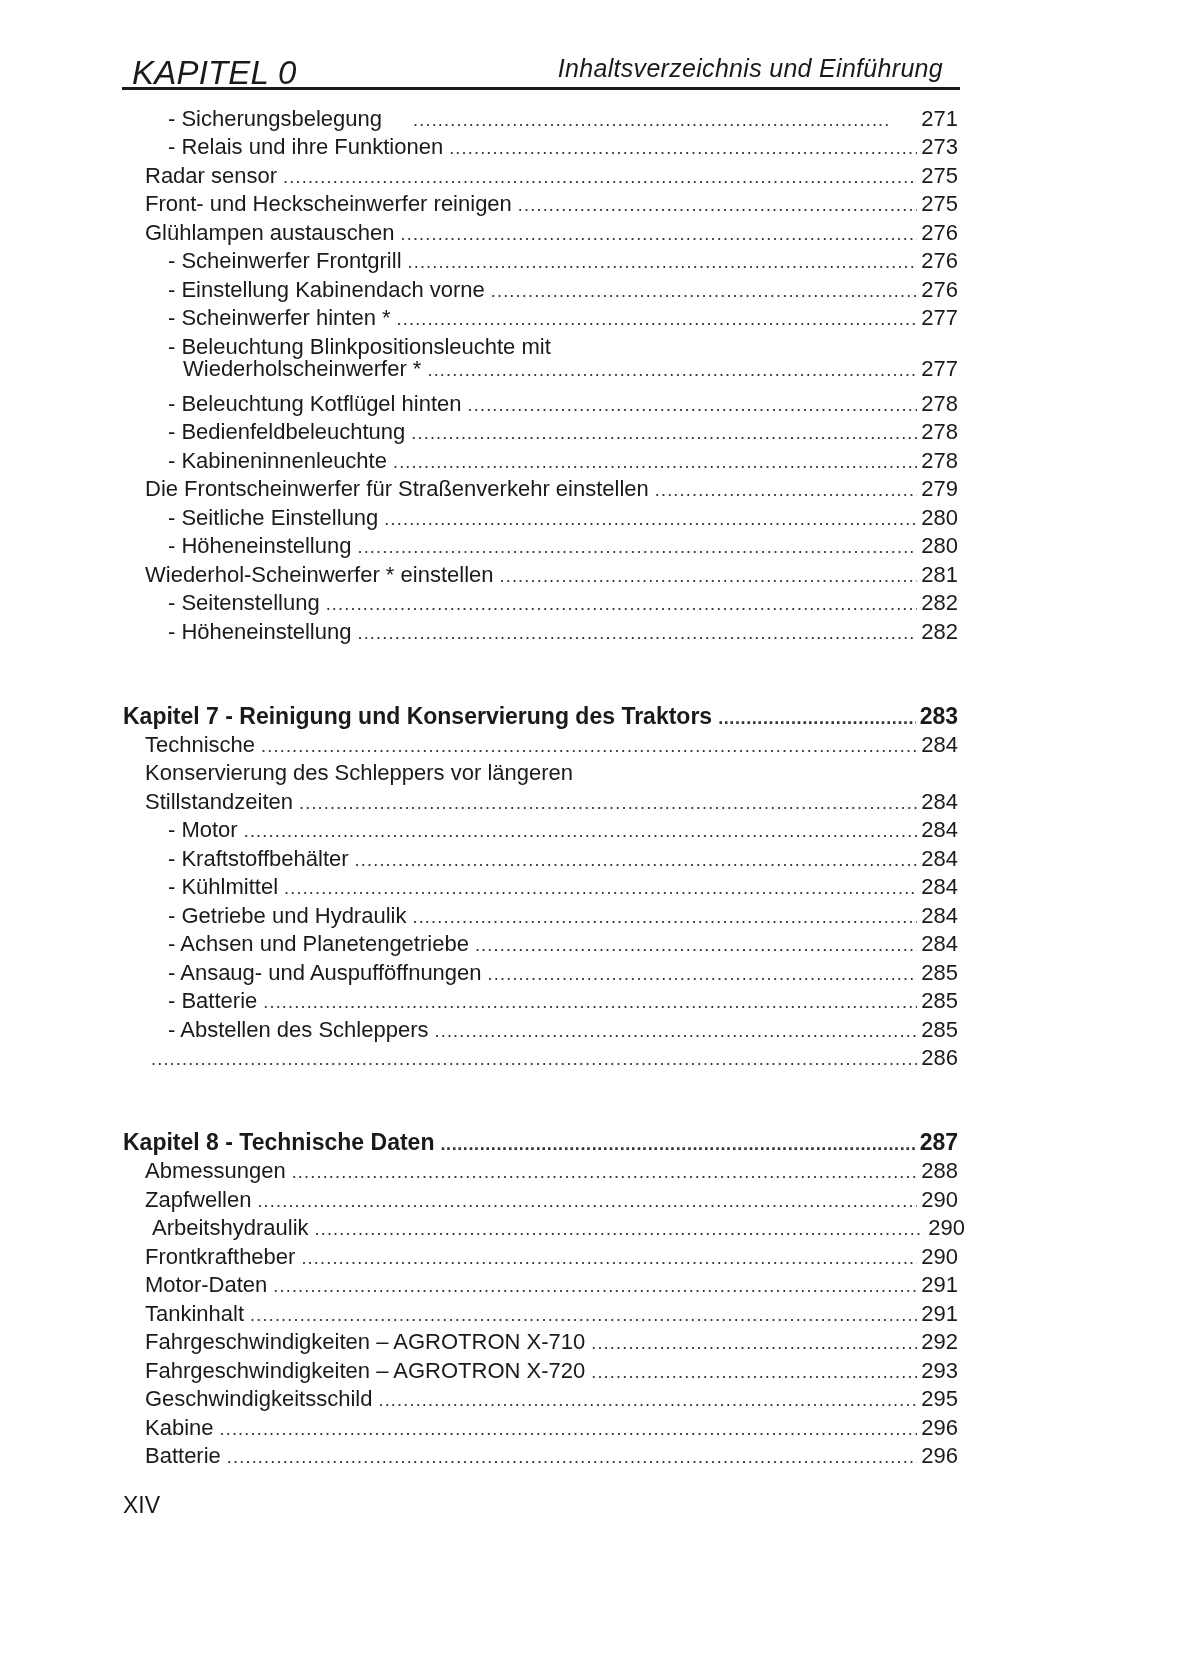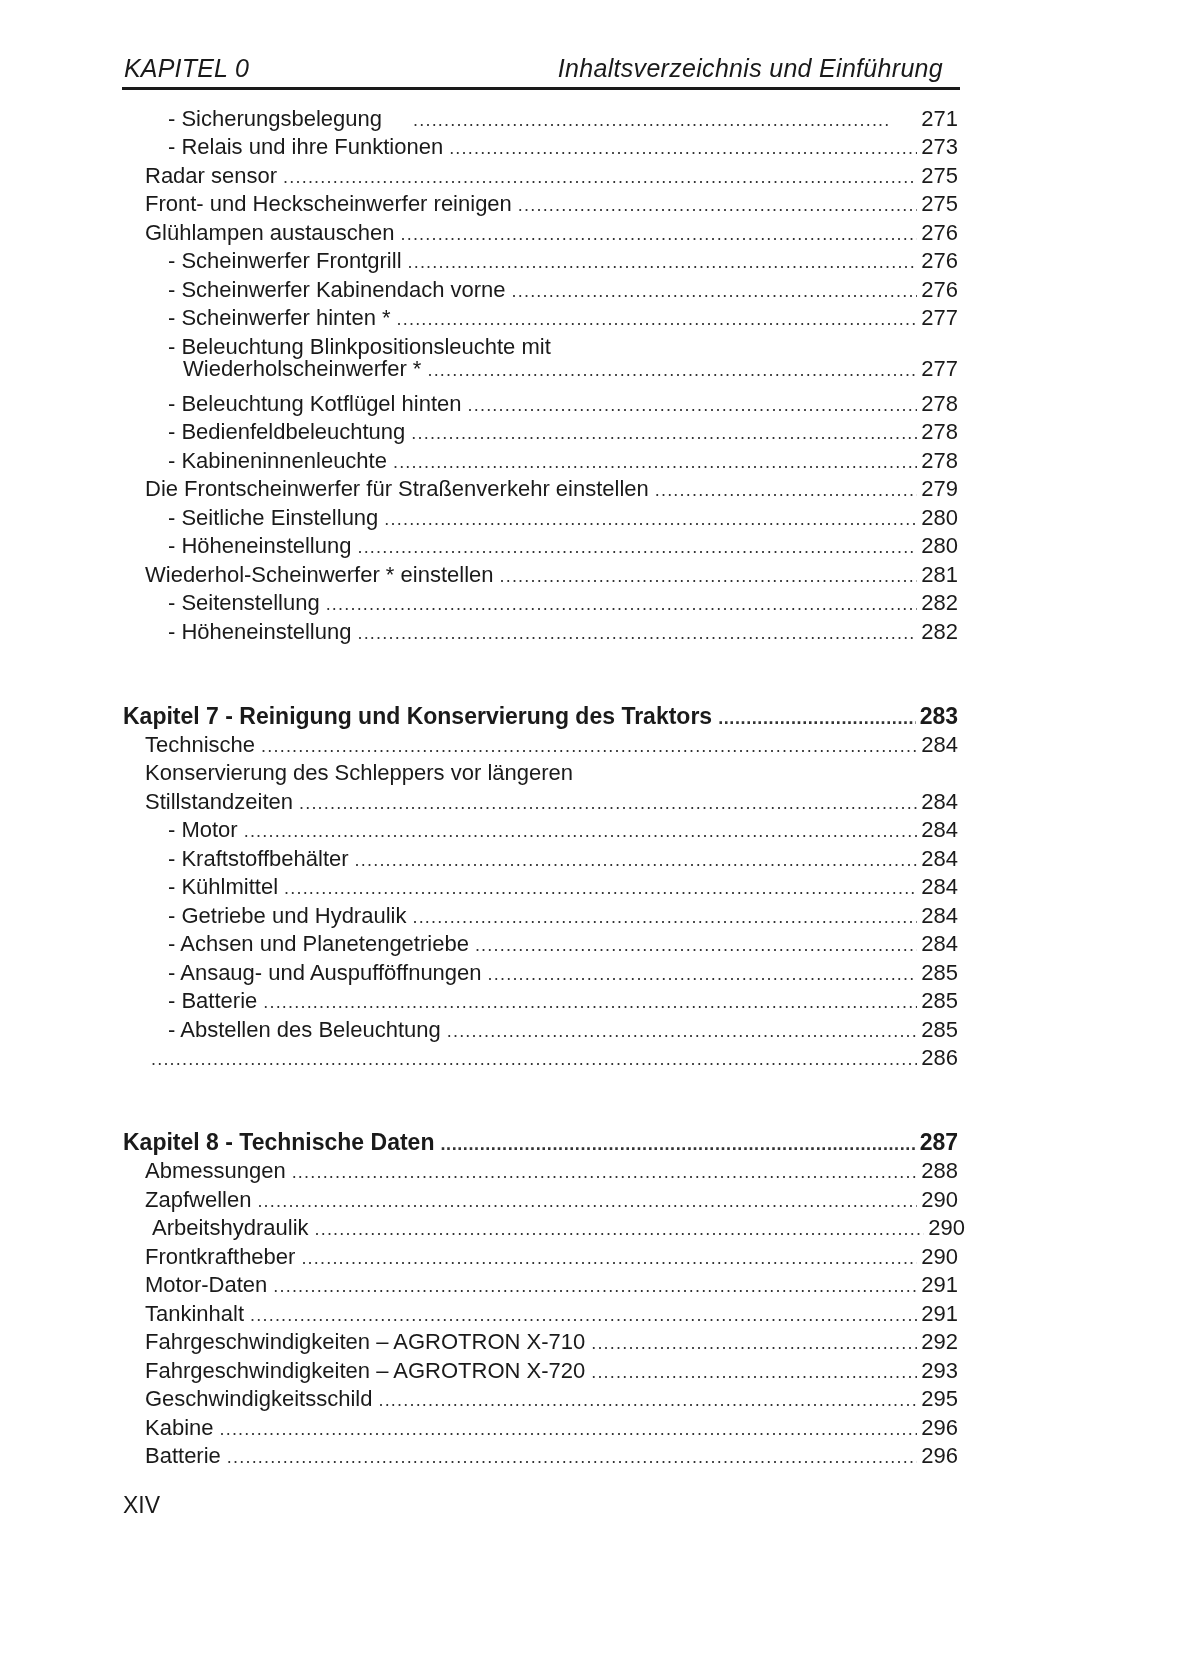--- a/index.html
+++ b/index.html
@@ -1,19 +1,19 @@
 <!DOCTYPE html>
 <html><head>
 <meta charset="utf-8">
 <style>
   html, body { margin:0; padding:0; background:#ffffff; }
   body { width:1181px; height:1654px; position:relative; overflow:hidden;
          font-family:"Liberation Sans", sans-serif; color:#1a1a1a; }
   .header { position:absolute; left:122px; top:50px; width:838px; height:38px; }
-  .header .left { position:absolute; left:2px; top:4px; font-style:italic; font-size:25px; letter-spacing:0.2px; }
+  .header .left { position:absolute; left:10px; top:4px; font-style:italic; font-size:33px; letter-spacing:0.2px; }
   .header .right { position:absolute; right:17px; top:4px; font-style:italic; font-size:25px; letter-spacing:0.3px; }
   .rule { position:absolute; left:122px; top:87px; width:838px; height:3px; background:#1a1a1a; }
   .toc { position:absolute; left:0; top:0; width:1181px; }
   .row { position:absolute; height:28px; line-height:28px; font-size:22px; display:flex; align-items:baseline; white-space:nowrap; }
   .row .label { flex:0 0 auto; }
   .row .dots { flex:1 1 auto; overflow:hidden; margin:0 4px 0 6px; color:#333; letter-spacing:1.2px; font-size:18px; }
   .row .dots::before { content:"........................................................................................................................................................................................................................"; }
   .row .page { flex:0 0 auto; text-align:right; }
   .row.chapter { font-weight:bold; font-size:23px; }
   .row.chapter .dots { font-weight:bold; letter-spacing:0.6px; }
@@ -54,21 +54,21 @@
       <span class="label">Glühlampen austauschen</span>
       <span class="dots"></span>
       <span class="page">276</span>
     </div>
     <div class="row" style="left: 168px; width: 790px; top: 247px;">
       <span class="label">- Scheinwerfer Frontgrill</span>
       <span class="dots"></span>
       <span class="page">276</span>
     </div>
     <div class="row" style="left: 168px; width: 790px; top: 276px;">
-      <span class="label">- Scheinwerfer Kabinendach vorne</span>
+      <span class="label">- Einstellung Kabinendach vorne</span>
       <span class="dots"></span>
       <span class="page">276</span>
     </div>
     <div class="row" style="left: 168px; width: 790px; top: 304px;">
       <span class="label">- Scheinwerfer hinten *</span>
       <span class="dots"></span>
       <span class="page">277</span>
     </div>
     <div class="row nodots" style="left: 168px; width: 790px; top: 333px;">
       <span class="label">- Beleuchtung Blinkpositionsleuchte mit</span>
@@ -174,21 +174,21 @@
       <span class="label">- Ansaug- und Auspufföffnungen</span>
       <span class="dots"></span>
       <span class="page">285</span>
     </div>
     <div class="row" style="left: 168px; width: 790px; top: 987px;">
       <span class="label">- Batterie</span>
       <span class="dots"></span>
       <span class="page">285</span>
     </div>
     <div class="row" style="left: 168px; width: 790px; top: 1016px;">
-      <span class="label">- Abstellen des Beleuchtung</span>
+      <span class="label">- Abstellen des Schleppers</span>
       <span class="dots"></span>
       <span class="page">285</span>
     </div>
     <div class="row" style="left: 145px; width: 813px; top: 1044px;">
       <span class="dots"></span>
       <span class="page">286</span>
     </div>
     <div class="row chapter" style="left: 123px; width: 835px; top: 1128px;">
       <span class="label">Kapitel 8 - Technische Daten</span>
       <span class="dots"></span>

